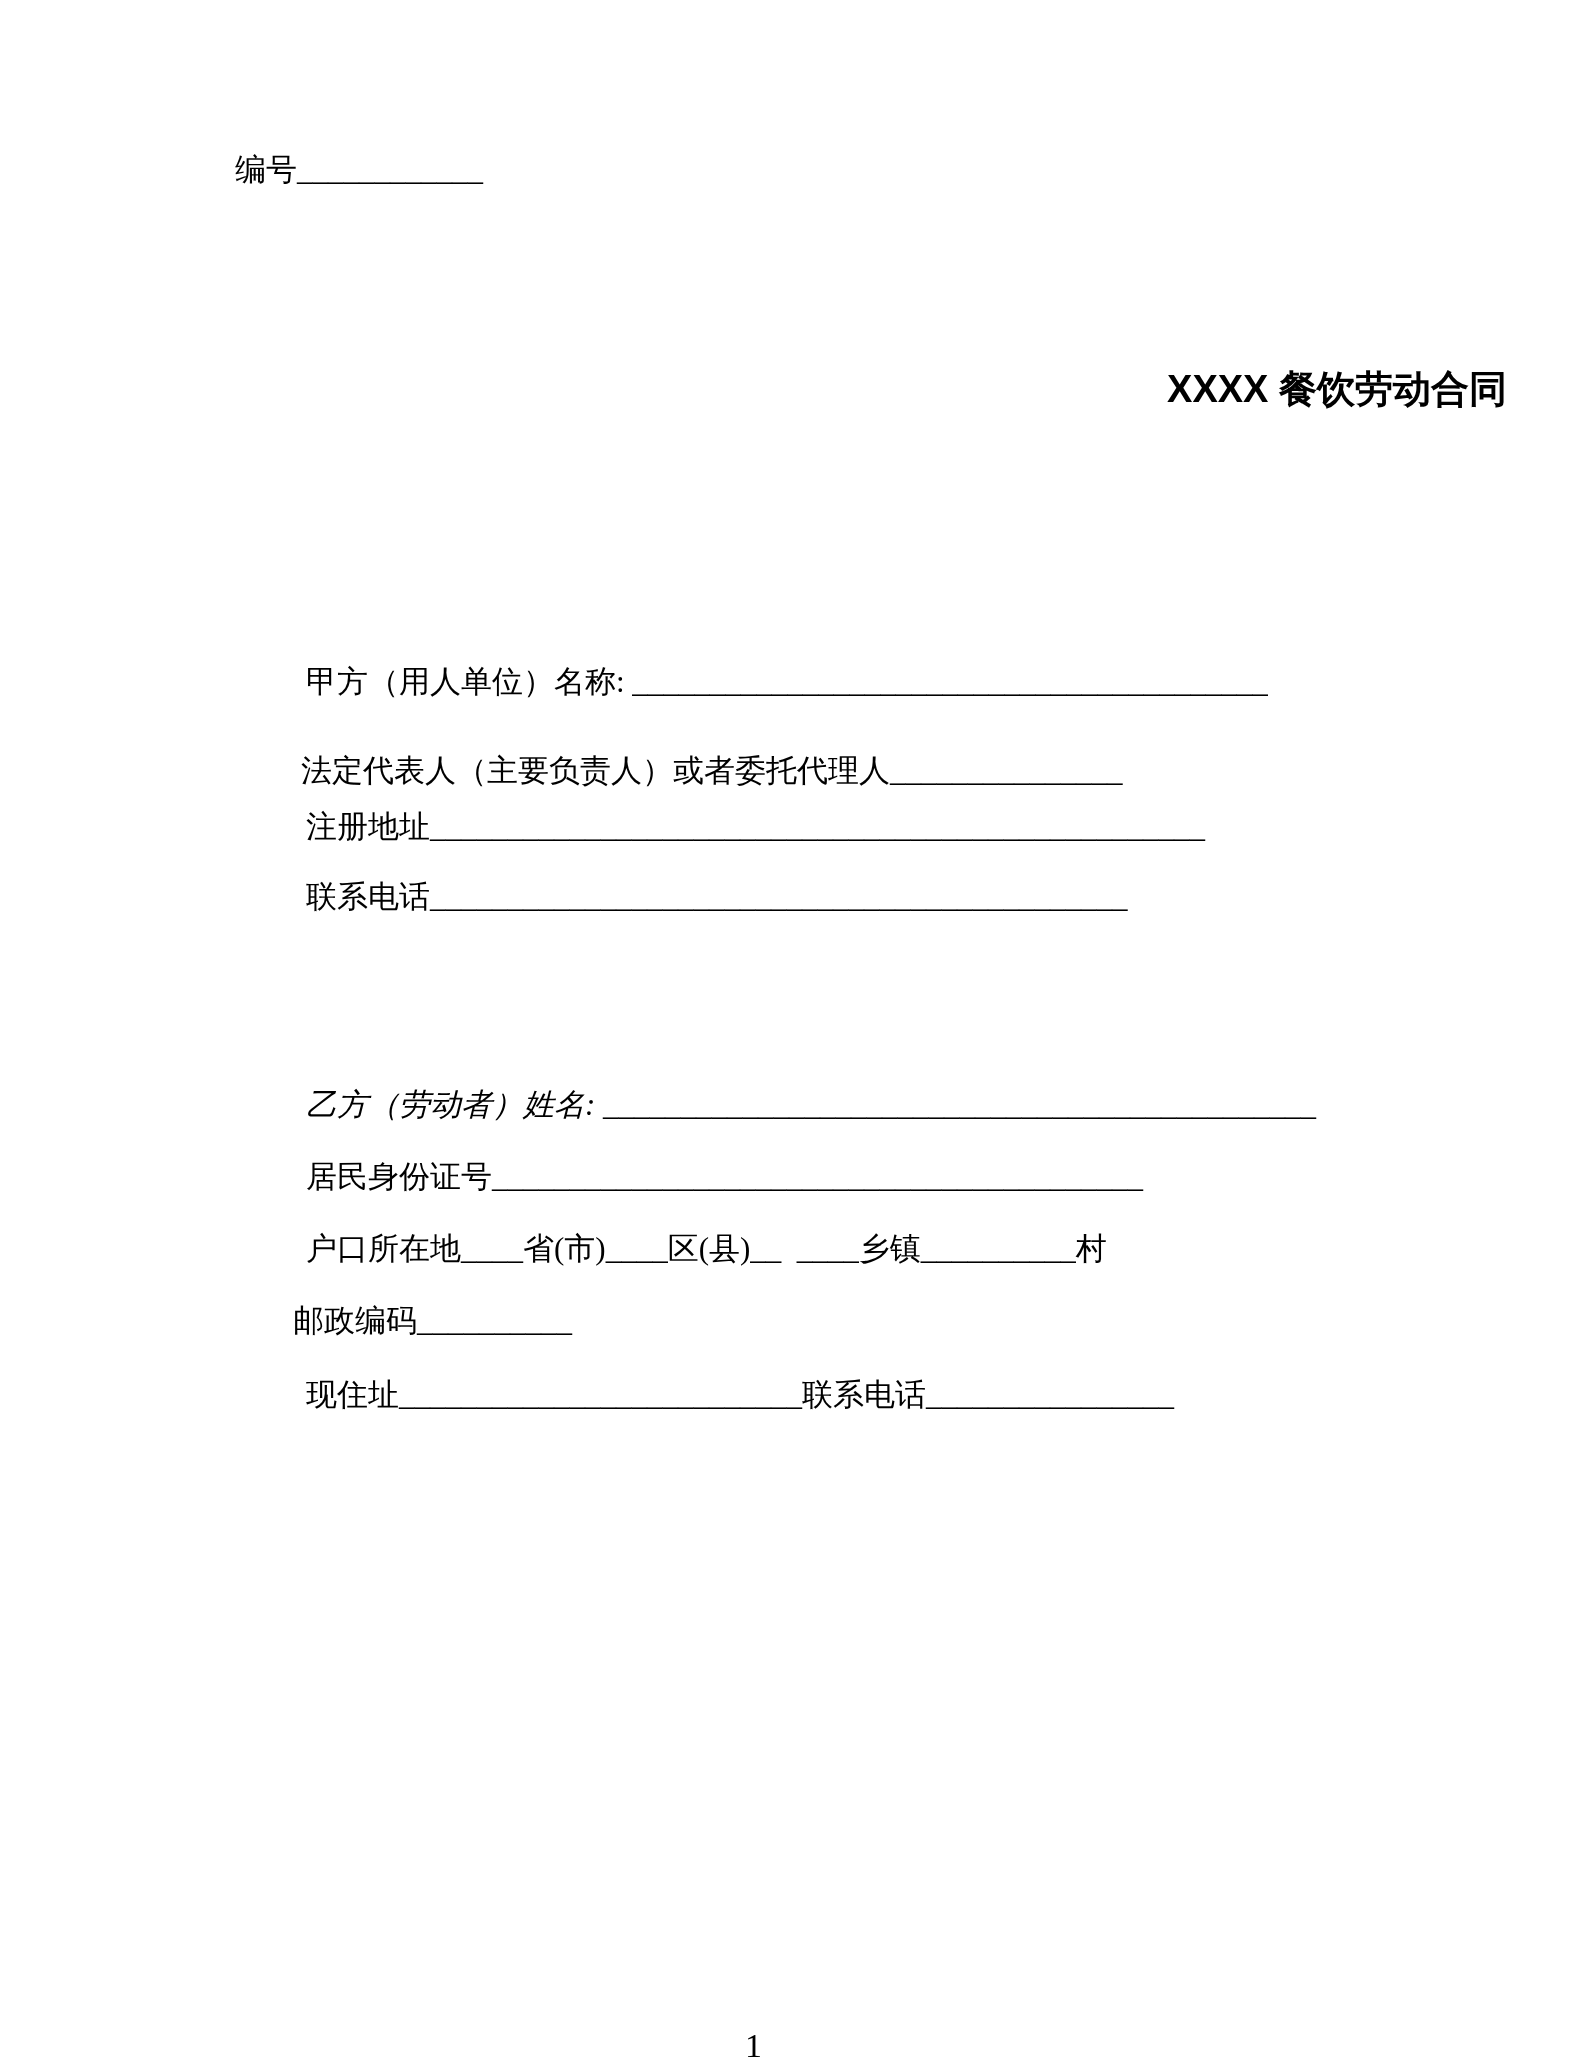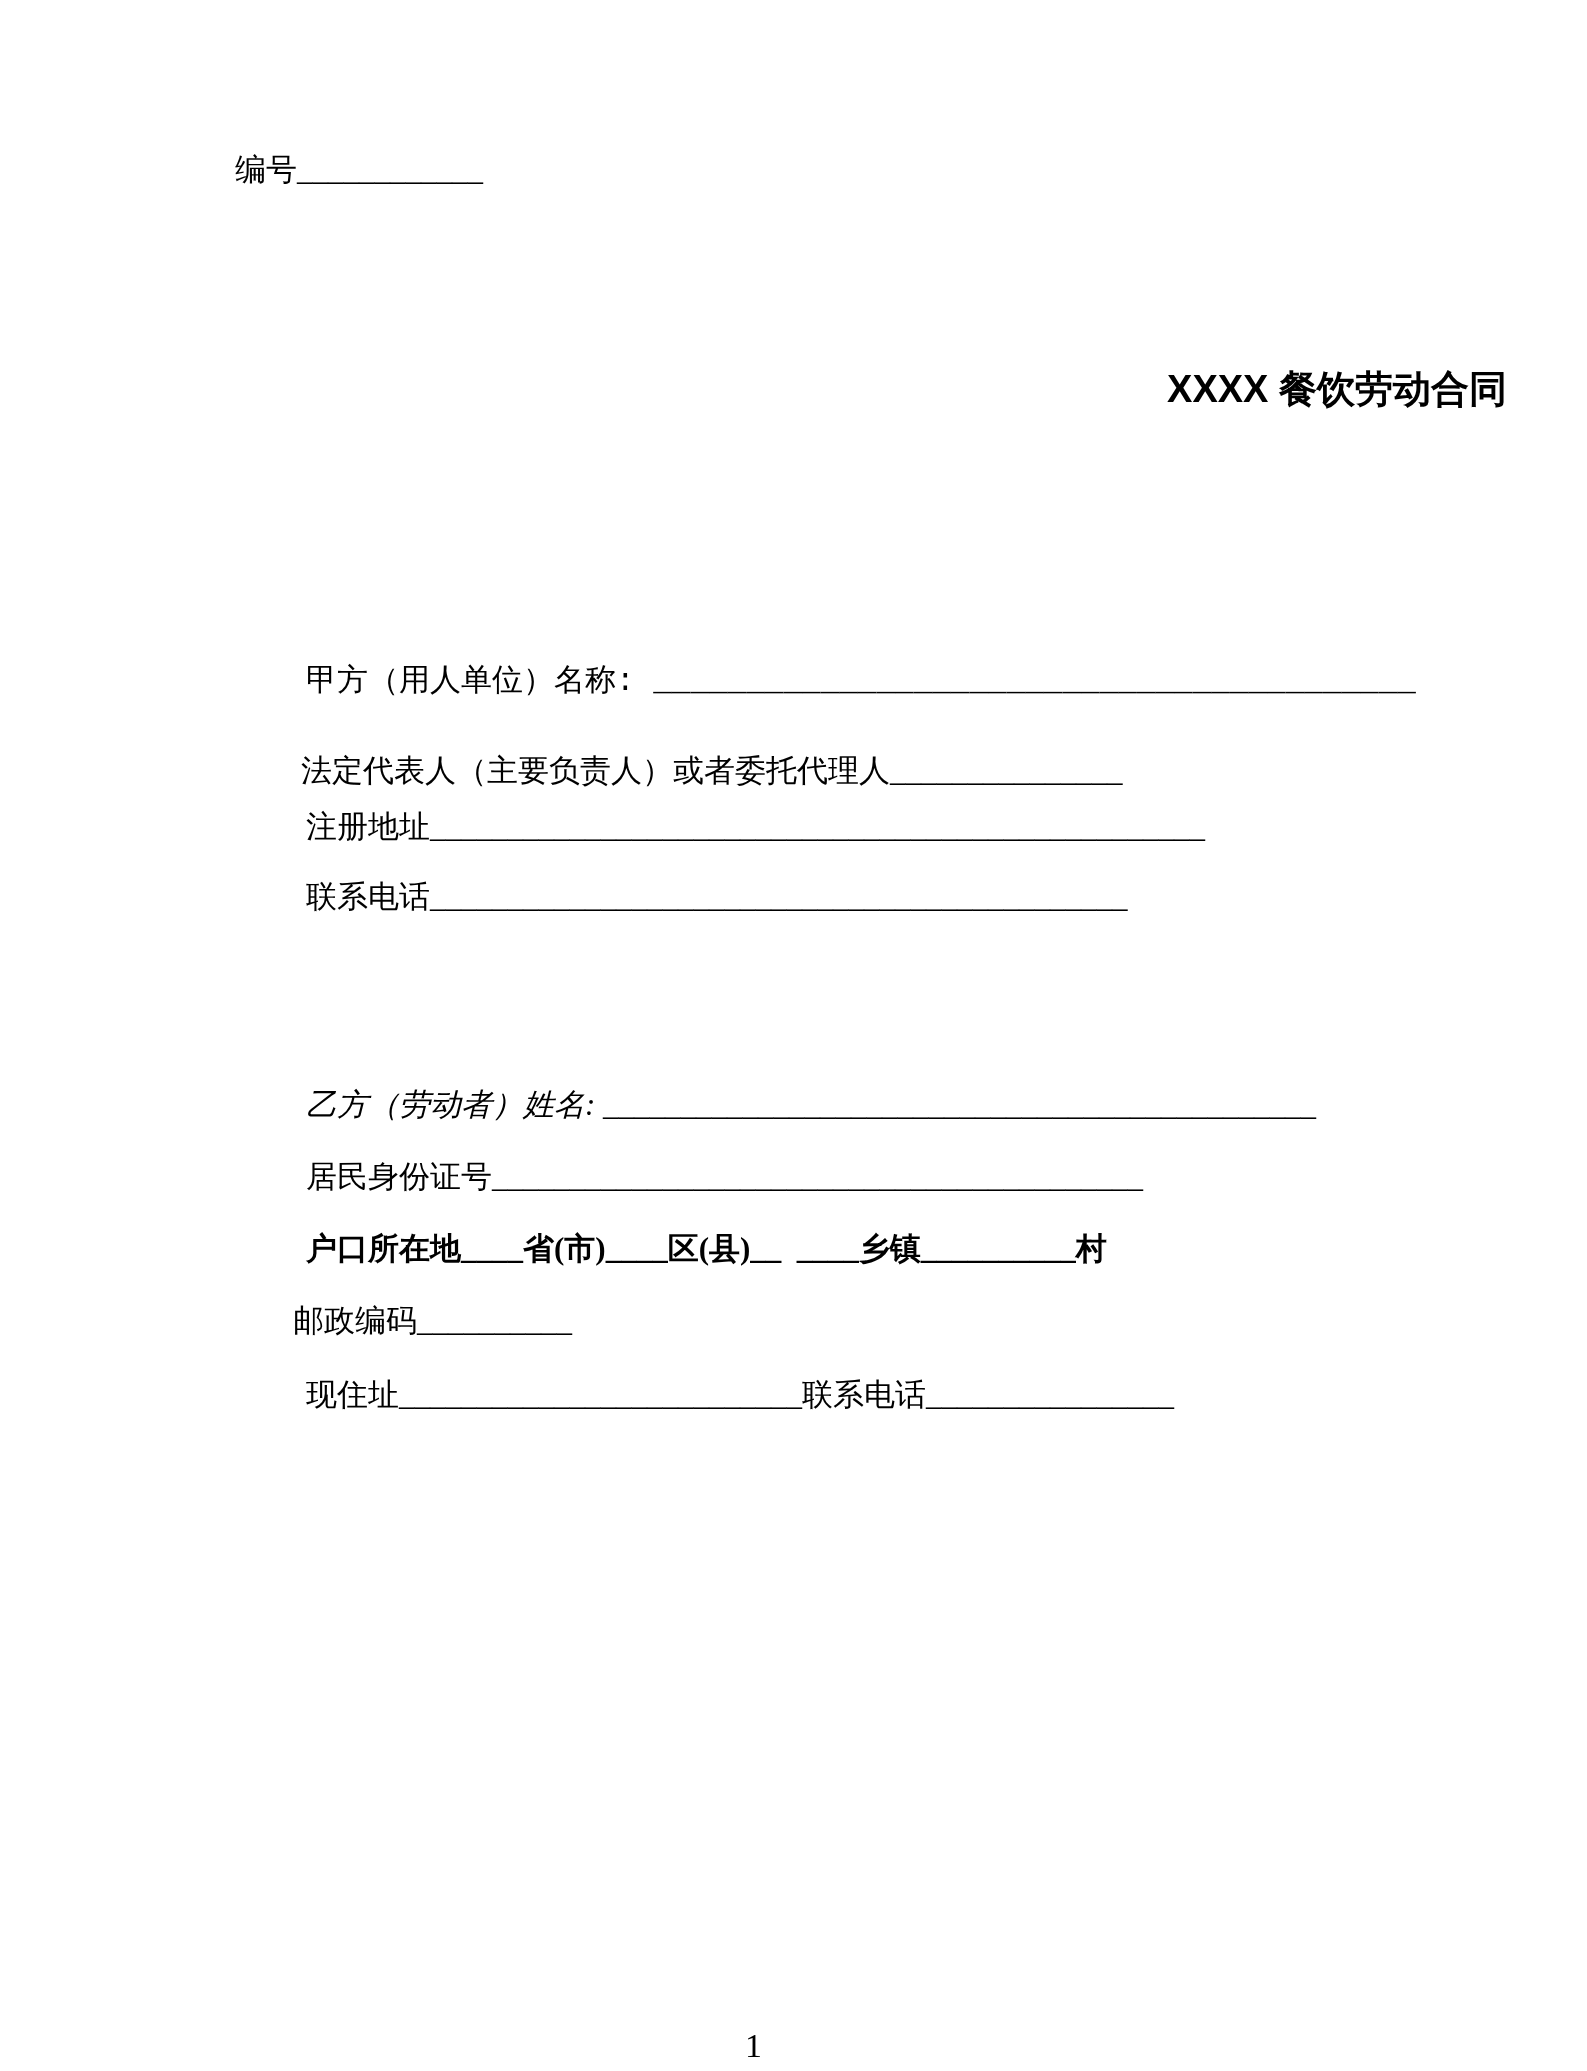--- a/index.html
+++ b/index.html
@@ -33,27 +33,27 @@
     right: 0;
     top: 366px;
     margin: 0;
     text-align: right;
     font-family: "Liberation Sans", "DejaVu Sans", sans-serif;
     font-weight: 700;
     font-size: 38px;
     line-height: 46px;
     white-space: pre;
   }
-  .pa-name    { left: 306px; top: 663px; font-family: Liberation Mono, monospace; }
+  .pa-name    { left: 306px; top: 663px; }
   .pa-rep     { left: 301px; top: 736px; margin-top: 16px; }
   .pa-addr    { left: 306px; top: 808px; }
   .pa-phone   { left: 306px; top: 878px; }
   .pb-name    { left: 306px; top: 1086px; font-style: italic; }
   .pb-id      { left: 306px; top: 1158px; }
-  .pb-hukou   { left: 306px; top: 1230px; font-weight: bold; }
+  .pb-hukou   { left: 306px; top: 1230px; }
   .pb-postal  { left: 293px; top: 1302px; }
   .pb-addr    { left: 306px; top: 1376px; }
   .page-number {
     position: absolute;
     left: 0;
     right: 0;
     top: 2026px;
     text-align: center;
     font-size: 34px;
     line-height: 40px;

